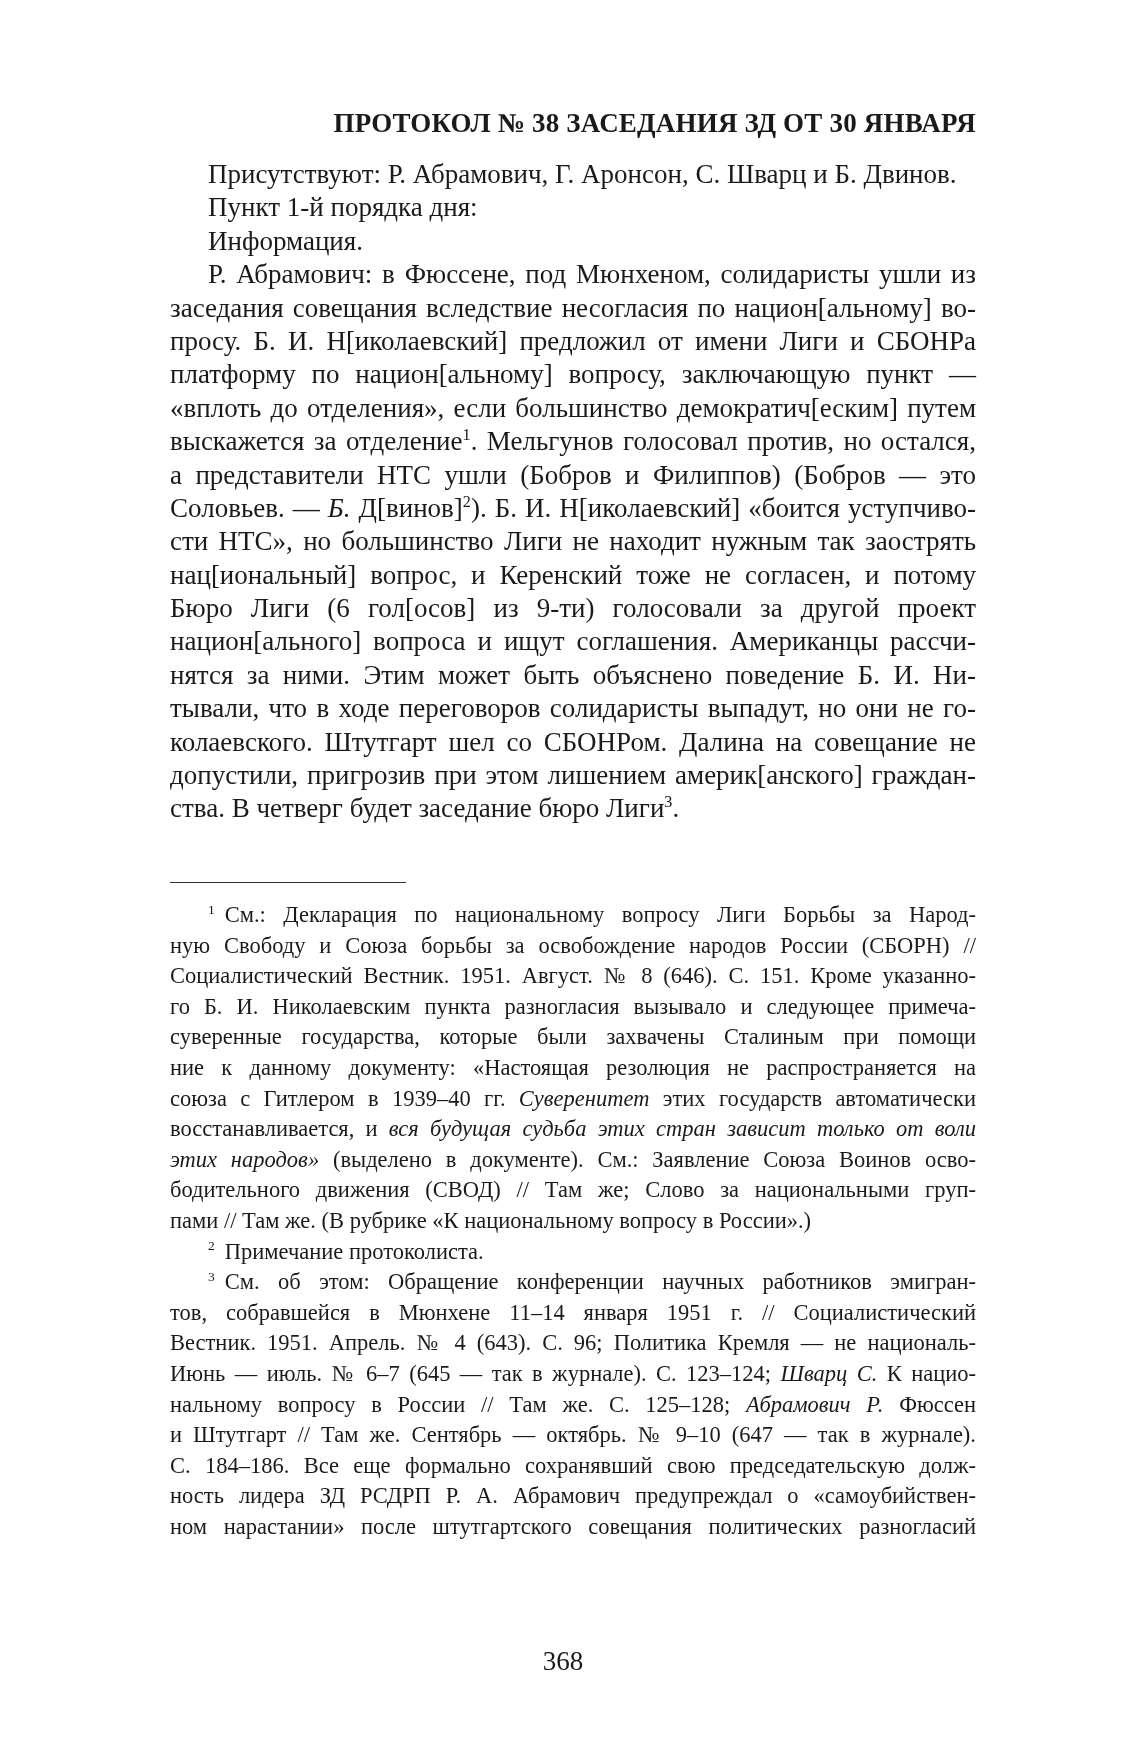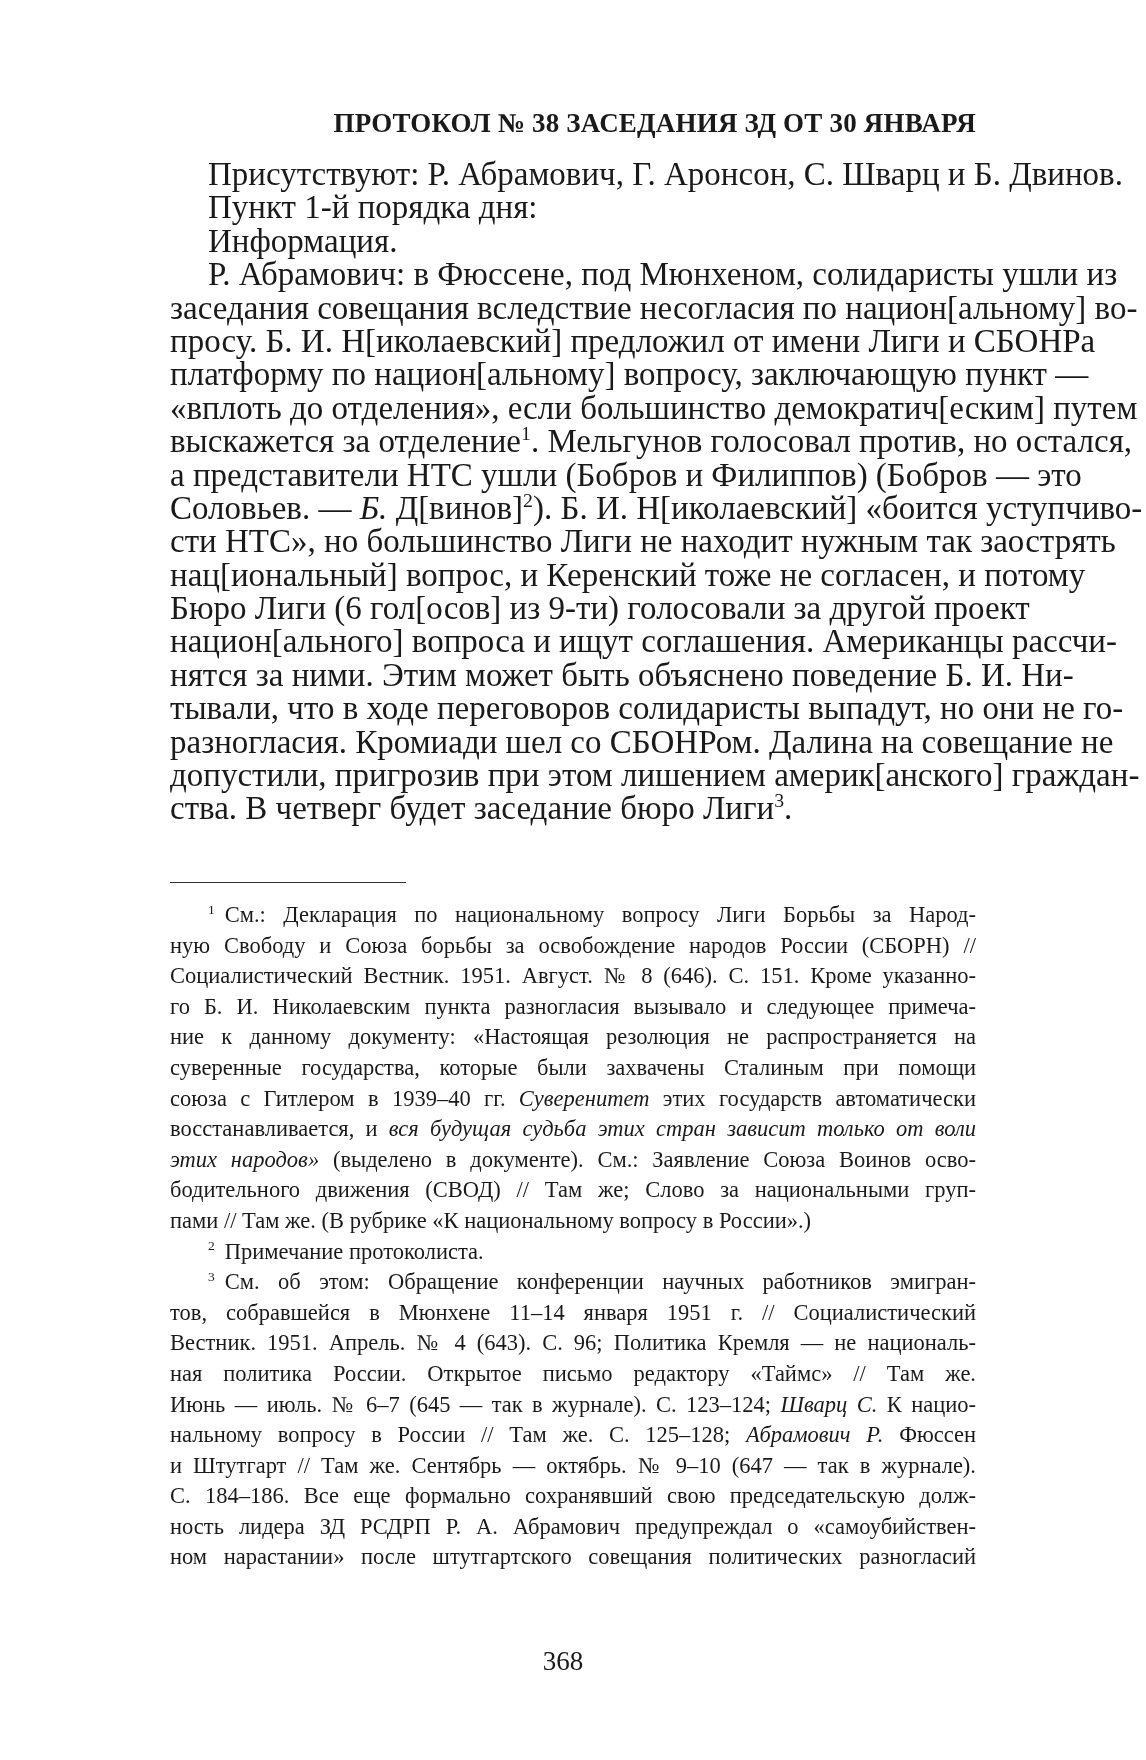--- a/index.html
+++ b/index.html
@@ -1,21 +1,21 @@
 <!DOCTYPE html>
 <html><head>
 <meta charset="utf-8">
 <style>
   html, body { margin: 0; padding: 0; background: #ffffff; }
   body { width: 1146px; height: 1760px; position: relative; overflow: hidden;
          font-family: "Liberation Serif", "DejaVu Serif", serif; color: #1a1a1a; }
   .page { position: absolute; left: 0; top: 0; width: 1146px; height: 1760px; }
   .title { position: absolute; left: 170px; top: 108px; width: 806px; text-align: right;
            font-weight: bold; font-size: 27px; letter-spacing: 0.2px; }
-  .body { position: absolute; left: 170px; top: 158px; width: 806px; font-size: 33px; line-height: 33.4px; }
+  .body { position: absolute; left: 170px; top: 158px; width: 806px; font-size: 27px; line-height: 33.4px; }
   .line { display: block; text-align: justify; text-align-last: justify; white-space: nowrap; height: 33.4px; }
   .line.last { text-align-last: left; }
   .indent { padding-left: 38px; }
   .rule { position: absolute; left: 170px; top: 882px; width: 236px; border-top: 1.5px solid #333; }
   .notes { position: absolute; left: 170px; top: 900px; width: 806px; font-size: 22.5px; line-height: 30.6px; }
   .notes .line { height: 30.6px; }
   sup { font-size: 0.6em; vertical-align: super; line-height: 0; }
   .fnum { font-size: 0.6em; vertical-align: super; line-height: 0; margin-right: 10px; }
   i { font-style: italic; }
   .pageno { position: absolute; left: 0; width: 1126px; top: 1646px; text-align: center; font-size: 27px; }
@@ -36,47 +36,46 @@
       <span class="line">«вплоть до отделения», если большинство демократич[еским] путем</span>
       <span class="line">выскажется за отделение<sup>1</sup>. Мельгунов голосовал против, но остался,</span>
       <span class="line">а представители НТС ушли (Бобров и Филиппов) (Бобров — это</span>
       <span class="line">Соловьев. — <i>Б.</i> Д[винов]<sup>2</sup>). Б. И. Н[иколаевский] «боится уступчиво-</span>
       <span class="line">сти НТС», но большинство Лиги не находит нужным так заострять</span>
       <span class="line">нац[иональный] вопрос, и Керенский тоже не согласен, и потому</span>
       <span class="line">Бюро Лиги (6 гол[осов] из 9-ти) голосовали за другой проект</span>
       <span class="line">национ[ального] вопроса и ищут соглашения. Американцы рассчи-</span>
       <span class="line">нятся за ними. Этим может быть объяснено поведение Б. И. Ни-</span>
       <span class="line">тывали, что в ходе переговоров солидаристы выпадут, но они не го-</span>
-      <span class="line">разногласия. Кромиади шел со СБОНРом. Далина на совещание не</span>
+      <span class="line">колаевского. Штутгарт шел со СБОНРом. Далина на совещание не</span>
       <span class="line">допустили, пригрозив при этом лишением америк[анского] граждан-</span>
       <span class="line last">ства. В четверг будет заседание бюро Лиги<sup>3</sup>.</span>
     </div>
   <div class="rule"></div>
   <div class="notes" id="notes">
       <div>
         <span class="line indent"><span class="fnum">1</span>См.: Декларация по национальному вопросу Лиги Борьбы за Народ-</span>
         <span class="line">ную Свободу и Союза борьбы за освобождение народов России (СБОРН) //</span>
         <span class="line">Социалистический Вестник. 1951. Август. № 8 (646). С. 151. Кроме указанно-</span>
         <span class="line">го Б. И. Николаевским пункта разногласия вызывало и следующее примеча-</span>
+        <span class="line">суверенные государства, которые были захвачены Сталиным при помощи</span>
         <span class="line">ние к данному документу: «Настоящая резолюция не распространяется на</span>
-        <span class="line">суверенные государства, которые были захвачены Сталиным при помощи</span>
         <span class="line">союза с Гитлером в 1939–40 гг. <i>Суверенитет</i> этих государств автоматически</span>
         <span class="line">восстанавливается, и <i>вся будущая судьба этих стран зависит только от воли</i></span>
         <span class="line"><i>этих народов»</i> (выделено в документе). См.: Заявление Союза Воинов осво-</span>
         <span class="line">бодительного движения (СВОД) // Там же; Слово за национальными груп-</span>
         <span class="line last">пами // Там же. (В рубрике «К национальному вопросу в России».)</span>
       </div>
       <div>
         <span class="line indent last"><span class="fnum">2</span>Примечание протоколиста.</span>
       </div>
       <div>
         <span class="line indent"><span class="fnum">3</span>См. об этом: Обращение конференции научных работников эмигран-</span>
         <span class="line">тов, собравшейся в Мюнхене 11–14 января 1951 г. // Социалистический</span>
         <span class="line">Вестник. 1951. Апрель. № 4 (643). С. 96; Политика Кремля — не националь-</span>
-        <span class="line">ная политика России. Открытое письмо редактору «Таймс» // Там же.</span>
         <span class="line">Июнь — июль. № 6–7 (645 — так в журнале). С. 123–124; <i>Шварц С.</i> К нацио-</span>
         <span class="line">нальному вопросу в России // Там же. С. 125–128; <i>Абрамович Р.</i> Фюссен</span>
         <span class="line">и Штутгарт // Там же. Сентябрь — октябрь. № 9–10 (647 — так в журнале).</span>
         <span class="line">С. 184–186. Все еще формально сохранявший свою председательскую долж-</span>
         <span class="line">ность лидера ЗД РСДРП Р. А. Абрамович предупреждал о «самоубийствен-</span>
         <span class="line">ном нарастании» после штутгартского совещания политических разногласий</span>
       </div>
     </div>
   <div class="pageno">368</div>
 </div>

